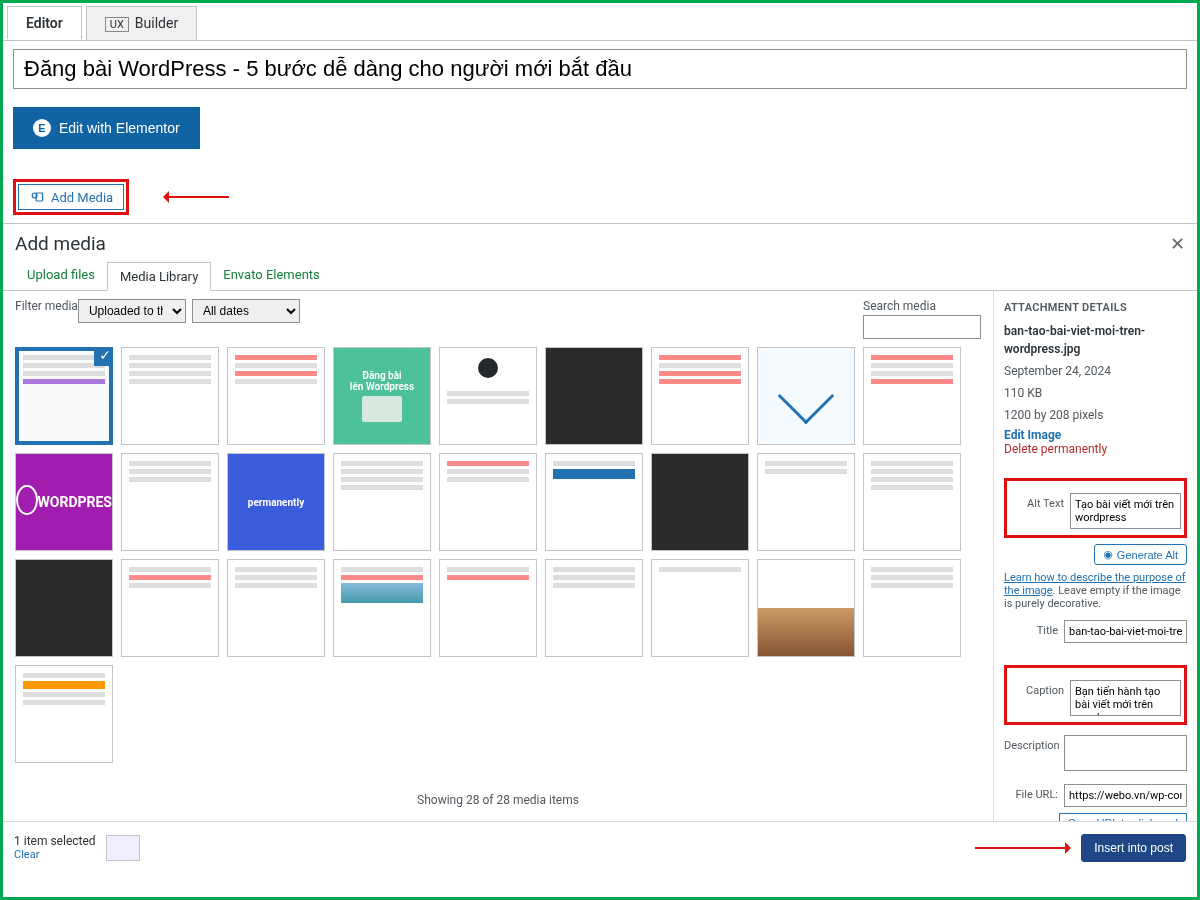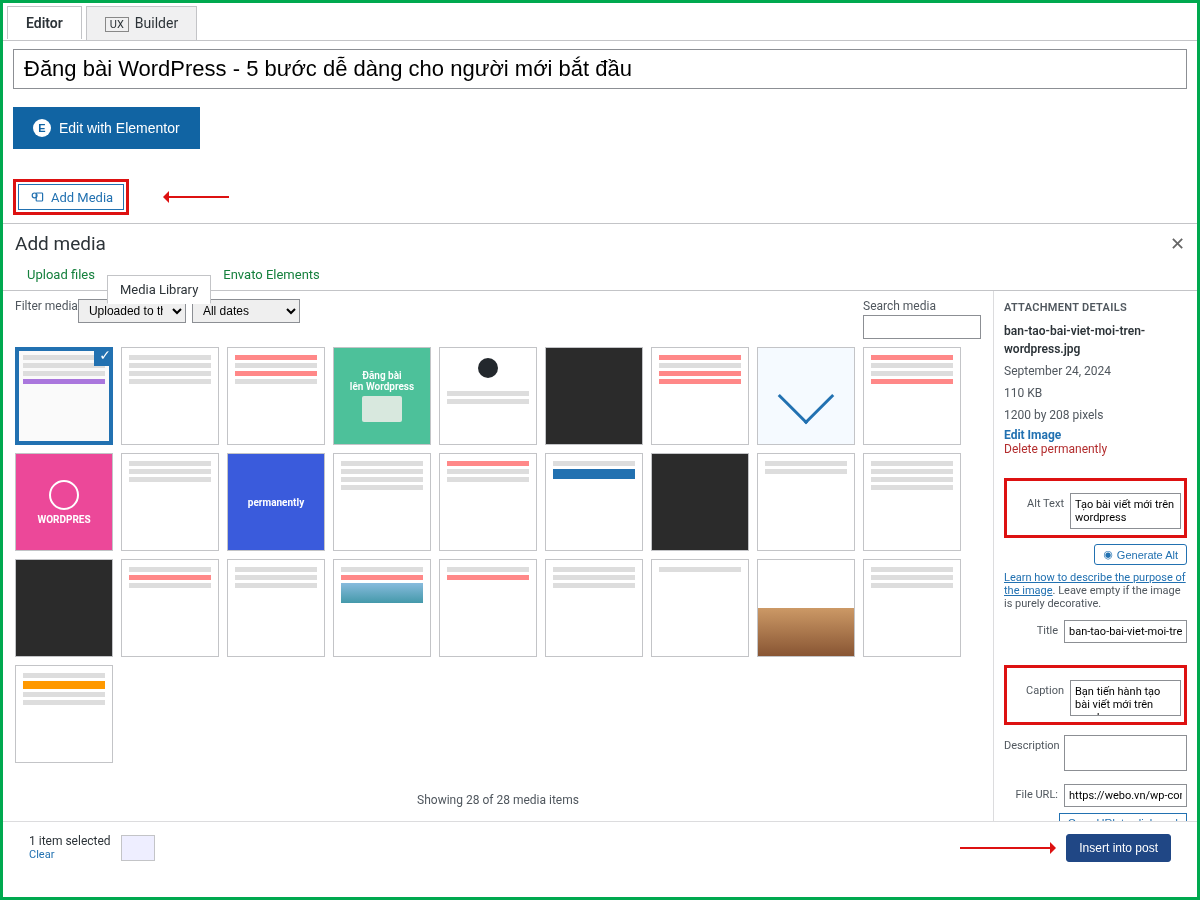--- a/index.html
+++ b/index.html
@@ -21,21 +21,21 @@
   .add-media-btn .micon { margin-right: 6px; width: 16px; height: 16px; }
   .red-box { border: 3px solid #d11; padding: 2px; }
   .arrow-left { width: 60px; height: 2px; background: #d11; margin-left: 40px; position: relative; }
   .arrow-left::before { content: ""; border: 6px solid transparent; border-right-color: #d11; position: absolute; left: -12px; top: -5px; }
   .modal-area { border-top: 1px solid #c3c4c7; padding: 8px 0 0 0; }
   .modal-header { display: flex; justify-content: space-between; padding: 0 12px 6px 12px; }
   .modal-header h2 { font-size: 19px; font-weight: 400; }
   .close-x { font-size: 18px; color: #666; cursor: pointer; background: none; border: none; }
   .modal-tabs { display: flex; border-bottom: 1px solid #c3c4c7; padding: 0 12px; }
   .mtab { padding: 6px 12px; font-size: 13px; color: #15803d; cursor: pointer; }
-  .mtab.active { border: 1px solid #c3c4c7; border-bottom: 1px solid #fff; background: #fff; position: relative; top: 14px; color: #2c3338; }
+  .mtab.active { border: 1px solid #c3c4c7; border-bottom: 1px solid #fff; background: #fff; position: relative; top: 1px; color: #2c3338; }
   .library-body { display: flex; height: 530px; }
   .grid-panel { flex: 1; padding: 8px 12px; overflow: hidden; }
   .filters-row { display: flex; justify-content: space-between; align-items: flex-start; margin-bottom: 8px; }
   .filters-left { display: flex; flex-direction: row; gap: 0; }
   .filter-label { font-size: 12px; color: #50575e; }
   .filter-selects { display: flex; gap: 6px; }
   select.filter { border: 1px solid #8c8f94; padding: 3px 6px; font-size: 12px; width: 108px; }
   .search-box { display: flex; flex-direction: column; gap: 2px; }
   .search-input { border: 1px solid #8c8f94; padding: 4px 6px; width: 118px; font-size: 12px; }
   .thumb-grid { display: flex; flex-wrap: wrap; gap: 8px; }
@@ -52,32 +52,32 @@
   .field-row { display: flex; align-items: flex-start; margin-top: 10px; gap: 6px; }
   .field-row label { width: 54px; text-align: right; color: #50575e; font-size: 11px; padding-top: 4px; }
   .field-row .input-col { flex: 1; }
   .field-row textarea, .field-row input { width: 100%; border: 1px solid #8c8f94; padding: 4px; font-size: 11px; font-family: inherit; resize: none; }
   .red-hl { border: 3px solid #d11; padding: 2px 3px 3px 3px; margin-top: 22px; }
   .gen-btn { border: 1px solid #2271b1; color: #2271b1; background: #fff; padding: 3px 8px; font-size: 11px; border-radius: 3px; margin-top: 6px; cursor: pointer; display: inline-flex; align-items: center; gap: 4px; }
   .help-text { font-size: 11px; color: #50575e; margin-top: 6px; }
   .help-text a { color: #2271b1; text-decoration: underline; }
   .copy-btn { border: 1px solid #2271b1; color: #2271b1; background: #fff; padding: 3px 8px; font-size: 11px; border-radius: 0; margin-top: 6px; cursor: pointer; }
   .req-text { font-size: 11px; color: #50575e; margin-top: 10px; }
-  .footer-bar { border-top: 1px solid #dcdcde; padding: 8px 26px; display: flex; justify-content: space-between; align-items: center; height: 52px; }
+  .footer-bar { border-top: 1px solid #dcdcde; padding: 8px 11px; display: flex; justify-content: space-between; align-items: center; height: 52px; }
   .sel-info { display: flex; gap: 10px; align-items: center; font-size: 12px; }
   .sel-thumb { width: 34px; height: 26px; border: 1px solid #c3c4c7; background: #eef; }
   .clear-link { color: #2271b1; cursor: pointer; display: block; font-size: 11px; }
   .insert-btn { background: #204785; color: #fff; border: 1px solid #204785; padding: 6px 12px; font-size: 12px; cursor: pointer; border-radius: 3px; }
   .arrow-right { width: 90px; height: 2px; background: #d11; margin-right: 16px; position: relative; }
   .arrow-right::after { content: ""; border: 6px solid transparent; border-left-color: #d11; position: absolute; right: -12px; top: -5px; }
   
   .t1 { background: #fafafa; }
   .t3 { background: #4dc19a; color: #fff; display: flex; flex-direction: column; align-items: center; justify-content: center; font-size: 10px; font-weight: 600; text-align: center; }
   .t-bs { background: #3a5bdc; color: #fff; display: flex; align-items: center; justify-content: center; font-size: 10px; font-weight: 700; }
-  .t-wp { background: #ec4899; color: #fff; display: flex; align-items: center; justify-content: center; flex-direction: column; font-size: 10px; font-weight: 700; }
+  .t-wp { background: #a21caf; color: #fff; display: flex; align-items: center; justify-content: center; font-size: 14px; font-weight: 700; }
   .t-dark { background: #2b2b2b; }
   .t-blank { background: #fff; }
   .t-img .tline { height: 5px; background: #ddd; margin: 3px; }
   .t-img .tred { height: 5px; background: #f88; margin: 3px; }
   .t-blue-arrow { background: #f5faff; display: flex; align-items: center; justify-content: center; }
   .ba { width: 40px; height: 40px; border-right: 3px solid #2271b1; border-bottom: 3px solid #2271b1; transform: rotate(45deg); }
 </style>
 </head>
 <body>
 

